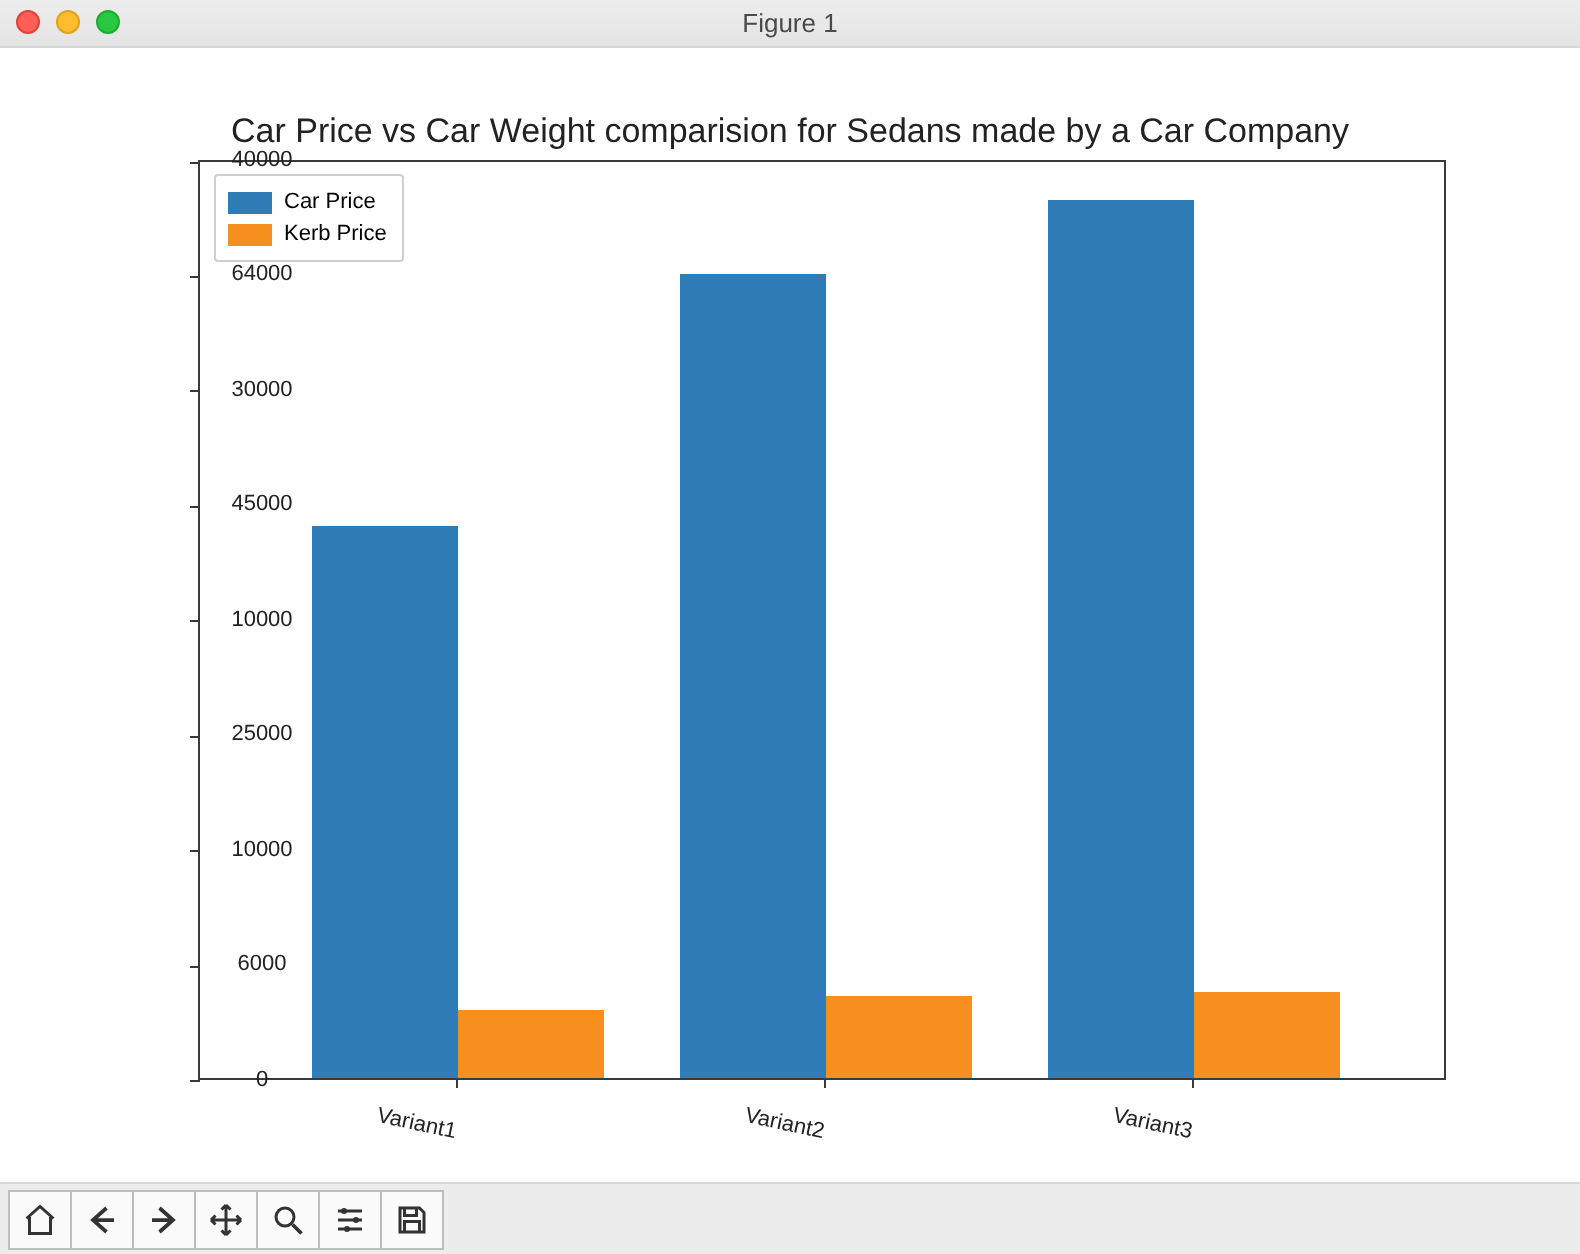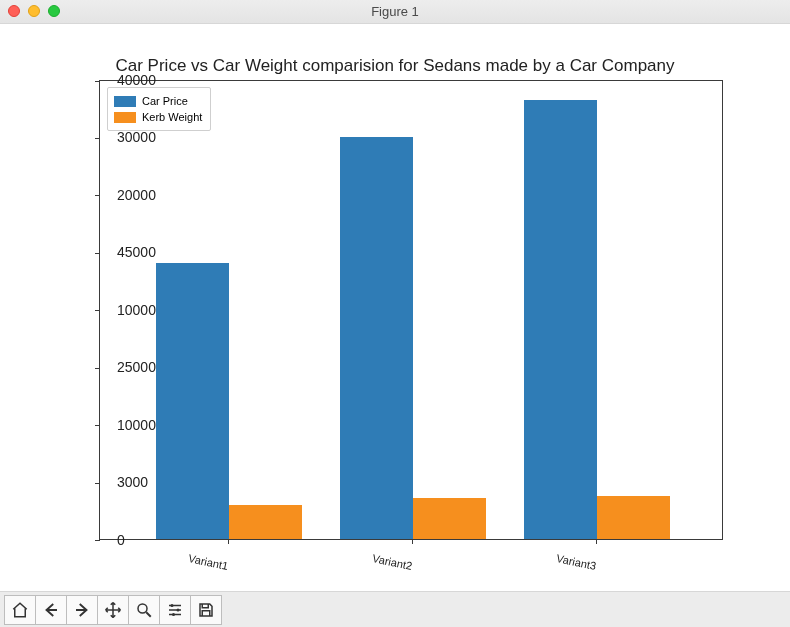--- a/index.html
+++ b/index.html
@@ -11,21 +11,21 @@
     .tl.red { background: #ff5f57; border: 0.5px solid #e24138; }
     .tl.yellow { background: #ffbd2e; border: 0.5px solid #e1a117; }
     .tl.green { background: #28c940; border: 0.5px solid #1bad2e; }
     .title { flex: 1; text-align: center; font-size: 13px; color: #4a4a4a; }
     .figure-area { flex: 1; background: #ffffff; margin: 0; position: relative; }
     .plot { position: absolute; left: 99px; top: 56px; width: 624px; height: 460px; border: 1px solid #3a3a3a; background: #ffffff; }
     .chart-title { position: absolute; top: 32px; left: 0; width: 790px; text-align: center; font-size: 17px; color: #222; }
     .bar { position: absolute; bottom: 0; }
     .bar.blue { background: #2f7cb6; }
     .bar.orange { background: #f68f1e; }
-    .tick-y { position: absolute; right: 613px; font-size: 14px; color: #222; transform: translateY(-50%); text-align: left; width: 60px; }
+    .tick-y { position: absolute; right: 629px; font-size: 11px; color: #222; transform: translateY(-50%); text-align: center; width: 60px; }
     .tick-x { position: absolute; font-size: 11px; color: #222; transform: translateX(-50%) rotate(12deg); transform-origin: left top; white-space: nowrap; }
     .tick-mark-y { position: absolute; width: 5px; height: 1px; background: #3a3a3a; left: -5px; }
     .tick-mark-x { position: absolute; width: 1px; height: 5px; background: #3a3a3a; bottom: -5px; }
     .legend { position: absolute; left: 7px; top: 6px; background: #ffffff; border: 1px solid #cfcfcf; padding: 5px 8px 5px 6px; font-size: 11px; border-radius: 2px; }
     .legend-row { display: flex; align-items: center; gap: 6px; height: 16px; }
     .swatch { width: 22px; height: 11px; }
     .toolbar { height: 36px; background: #ececec; display: flex; align-items: center; padding: 0 4px; gap: 0; border-top: 1px solid #d7d7d7; }
     .tb-btn { width: 32px; height: 30px; border: 1px solid #bdbdbd; background: #fafafa; display: flex; align-items: center; justify-content: center; margin-left: -1px; cursor: pointer; }
     .tb-btn:first-child { margin-left: 0; }
     .tb-btn svg { width: 18px; height: 18px; }
@@ -72,33 +72,33 @@
       <div class="bar blue" style="left:424px; width:73px; height:439.3px;"></div>
       <div class="bar orange" style="left:497px; width:73px; height:42.6px;"></div>
 
       <div class="legend">
         <div class="legend-row">
           <div class="swatch" style="background:#2f7cb6"></div>
           <span>Car Price</span>
         </div>
         <div class="legend-row">
           <div class="swatch" style="background:#f68f1e"></div>
-          <span>Kerb Weight</span>
+          <span>Kerb Price</span>
         </div>
       </div>
     </div>
 
     <div class="tick-y" style="top:516px">0</div>
-    <div class="tick-y" style="top:458px">3000</div>
+    <div class="tick-y" style="top:458px">6000</div>
     <div class="tick-y" style="top:401px">10000</div>
     <div class="tick-y" style="top:343px">25000</div>
     <div class="tick-y" style="top:286px">10000</div>
     <div class="tick-y" style="top:228px">45000</div>
-    <div class="tick-y" style="top:171px">20000</div>
-    <div class="tick-y" style="top:113px">30000</div>
+    <div class="tick-y" style="top:171px">30000</div>
+    <div class="tick-y" style="top:113px">64000</div>
     <div class="tick-y" style="top:56px">40000</div>
 
     <div class="tick-x" style="left:210px; top:528px">Variant1</div>
     <div class="tick-x" style="left:394px; top:528px">Variant2</div>
     <div class="tick-x" style="left:578px; top:528px">Variant3</div>
 
   </div>
 
   <div class="toolbar">
     <div class="tb-btn" title="Home">

